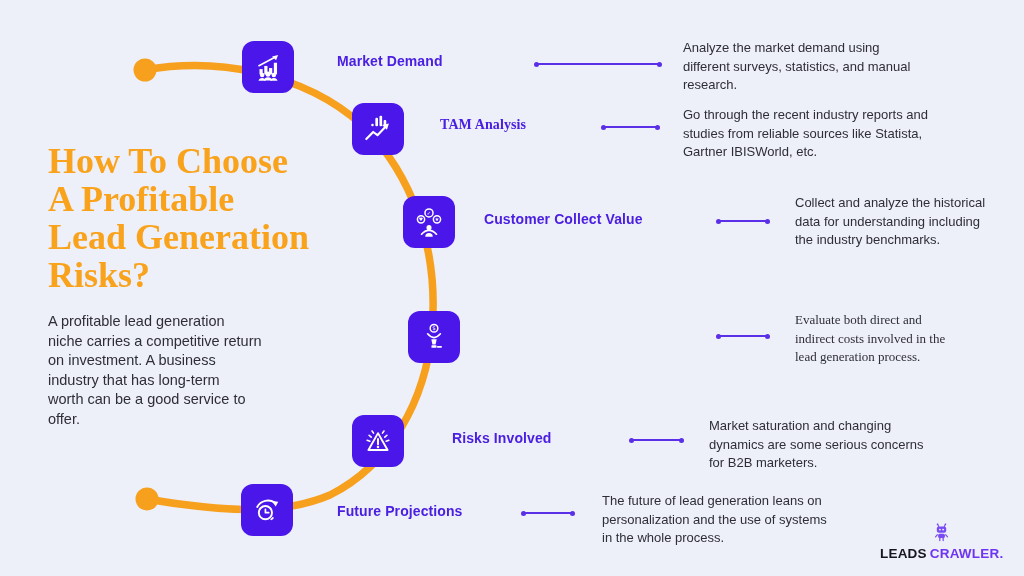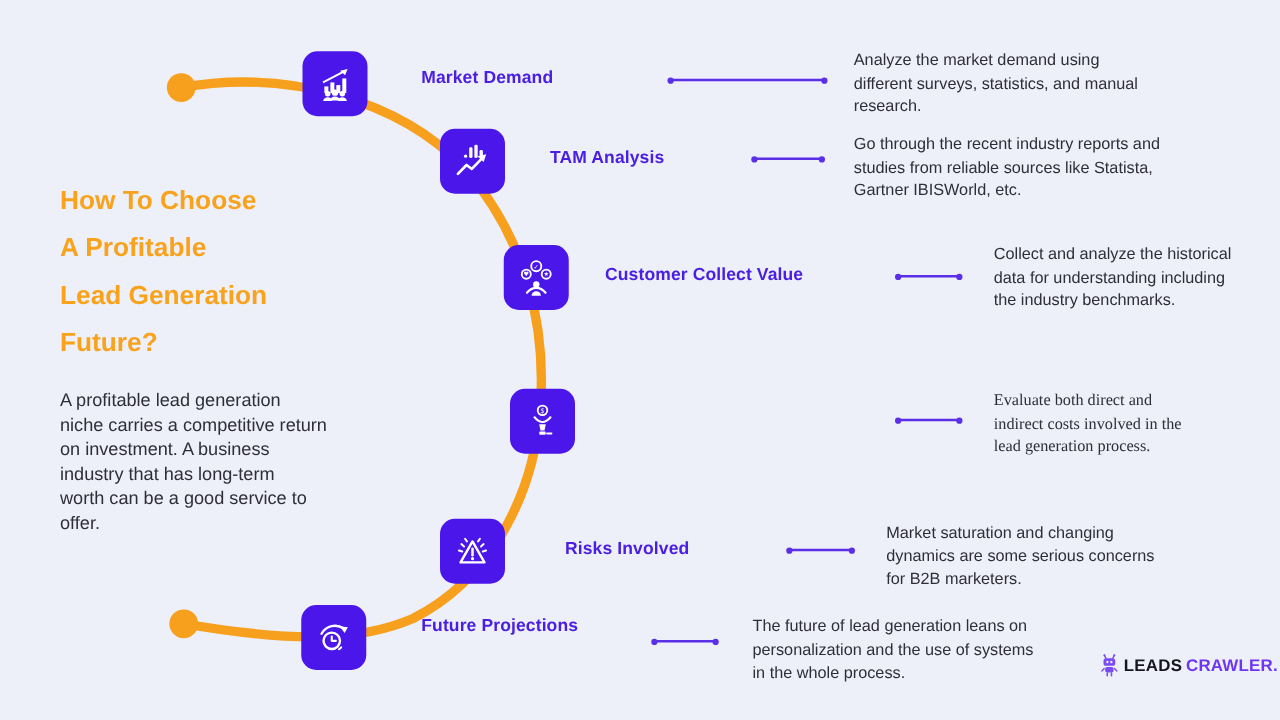--- a/index.html
+++ b/index.html
@@ -14,21 +14,21 @@
     --logo-purple:#6E35F2;
   }
   *{margin:0;padding:0;box-sizing:border-box;}
   html,body{width:1024px;height:576px;}
   body{font-family:"Liberation Sans",sans-serif;background:var(--bg);}
   .stage{position:relative;width:1024px;height:576px;background:var(--bg);overflow:hidden;}
 
   .curve-svg{position:absolute;left:0;top:0;z-index:0;}
 
   .intro-title{position:absolute;left:48px;top:142px;z-index:2;
-    font-family:Liberation Sans, sans-serif;font-weight:700;font-size:21px;line-height:38px;
+    font-family:Liberation Serif, serif;font-weight:700;font-size:36px;line-height:38px;
     color:var(--title-orange);}
   .intro-paragraph{position:absolute;left:48px;top:312px;width:252px;z-index:2;
     font-size:14.5px;line-height:19.6px;color:var(--body-text);white-space:pre-line;}
 
   .item-icon{position:absolute;width:52px;height:52px;border-radius:12px;
     background:var(--icon-purple);display:flex;align-items:center;justify-content:center;z-index:2;}
   .item-title{position:absolute;font-weight:700;font-size:14px;color:var(--heading-purple);
     white-space:nowrap;z-index:2;letter-spacing:.1px;}
   .connector{position:absolute;height:2px;background:var(--connector-purple);z-index:1;}
   .connector::before,.connector::after{content:"";position:absolute;top:-1.5px;width:5px;height:5px;
@@ -37,65 +37,65 @@
   .connector::after{right:-2px;}
   .item-desc{position:absolute;font-size:13px;line-height:18.5px;color:var(--body-text);
     white-space:pre-line;z-index:2;}
 
   #icon-1{left:242px;top:41px;}
   #title-1{left:337px;top:53px;}
   #conn-1{left:536px;top:63px;width:124px;}
   #desc-1{left:683px;top:39px;}
 
   #icon-2{left:352px;top:103px;}
-  #title-2{left:440px;top:117px;}
+  #title-2{left:440px;top:117px;font-family:Liberation Serif, serif;}
   #conn-2{left:603px;top:126px;width:55px;}
   #desc-2{left:683px;top:106px;}
 
   #icon-3{left:403px;top:196px;}
   #title-3{left:484px;top:211px;}
   #conn-3{left:718px;top:220px;width:50px;}
   #desc-3{left:795px;top:194px;}
 
   #icon-4{left:408px;top:311px;}
   #title-4{left:484px;top:326px;}
   #conn-4{left:718px;top:335px;width:50px;}
   #desc-4{left:795px;top:311px;font-family:Liberation Serif, serif;}
 
   #icon-5{left:352px;top:415px;}
   #title-5{left:452px;top:430px;}
   #conn-5{left:631px;top:439px;width:51px;}
   #desc-5{left:709px;top:417px;}
 
   #icon-6{left:241px;top:484px;}
-  #title-6{left:337px;top:492px;}
+  #title-6{left:337px;top:503px;}
   #conn-6{left:523px;top:512px;width:50px;}
   #desc-6{left:602px;top:492px;}
 
-  .logo{position:absolute;left:880px;top:523px;display:flex;align-items:center;gap:4px;z-index:2;}
+  .logo{position:absolute;left:880px;top:523px;display:flex;align-items:center;gap:4px;z-index:2;flex-direction:column;}
   .logo-text{font-weight:700;font-size:13.5px;letter-spacing:.2px;}
   .logo-first{color:var(--logo-dark);}
   .logo-second{color:var(--logo-purple);margin-left:3px;}
 </style>
 </head>
 <body>
 
 <div class="stage">
 
   <svg class="curve-svg" width="1024" height="576" viewBox="0 0 1024 576">
     <path d="M 145 70 C 230 55 320 80 372 135 C 420 190 438 260 432 330 C 426 400 390 465 330 495 C 290 512 240 515 147 499" fill="none" stroke="#F7A01D" stroke-width="7.5" stroke-linecap="round"></path>
     <circle cx="145" cy="70" r="11.5" fill="#F7A01D"></circle>
     <circle cx="147" cy="499" r="11.5" fill="#F7A01D"></circle>
   </svg>
 
   <div class="intro-title">
     <div>How To Choose</div>
     <div>A Profitable</div>
     <div>Lead Generation</div>
-    <div>Future?</div>
+    <div>Risks?</div>
   </div>
   <div class="intro-paragraph">A profitable lead generation
 niche carries a competitive return
 on investment. A business
 industry that has long-term
 worth can be a good service to
 offer.</div>
 
   <div class="item-icon" id="icon-1">
     <svg width="34" height="34" viewBox="0 0 32 32">

